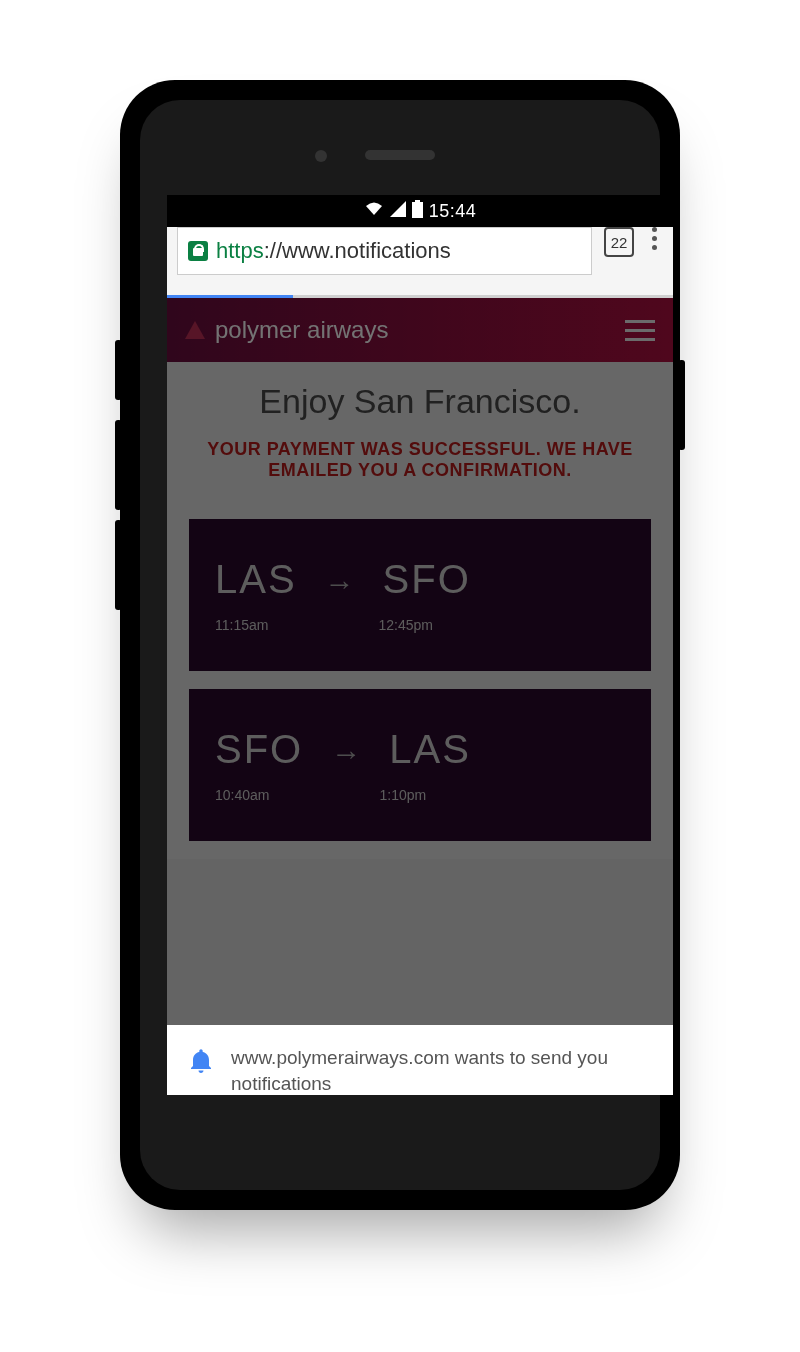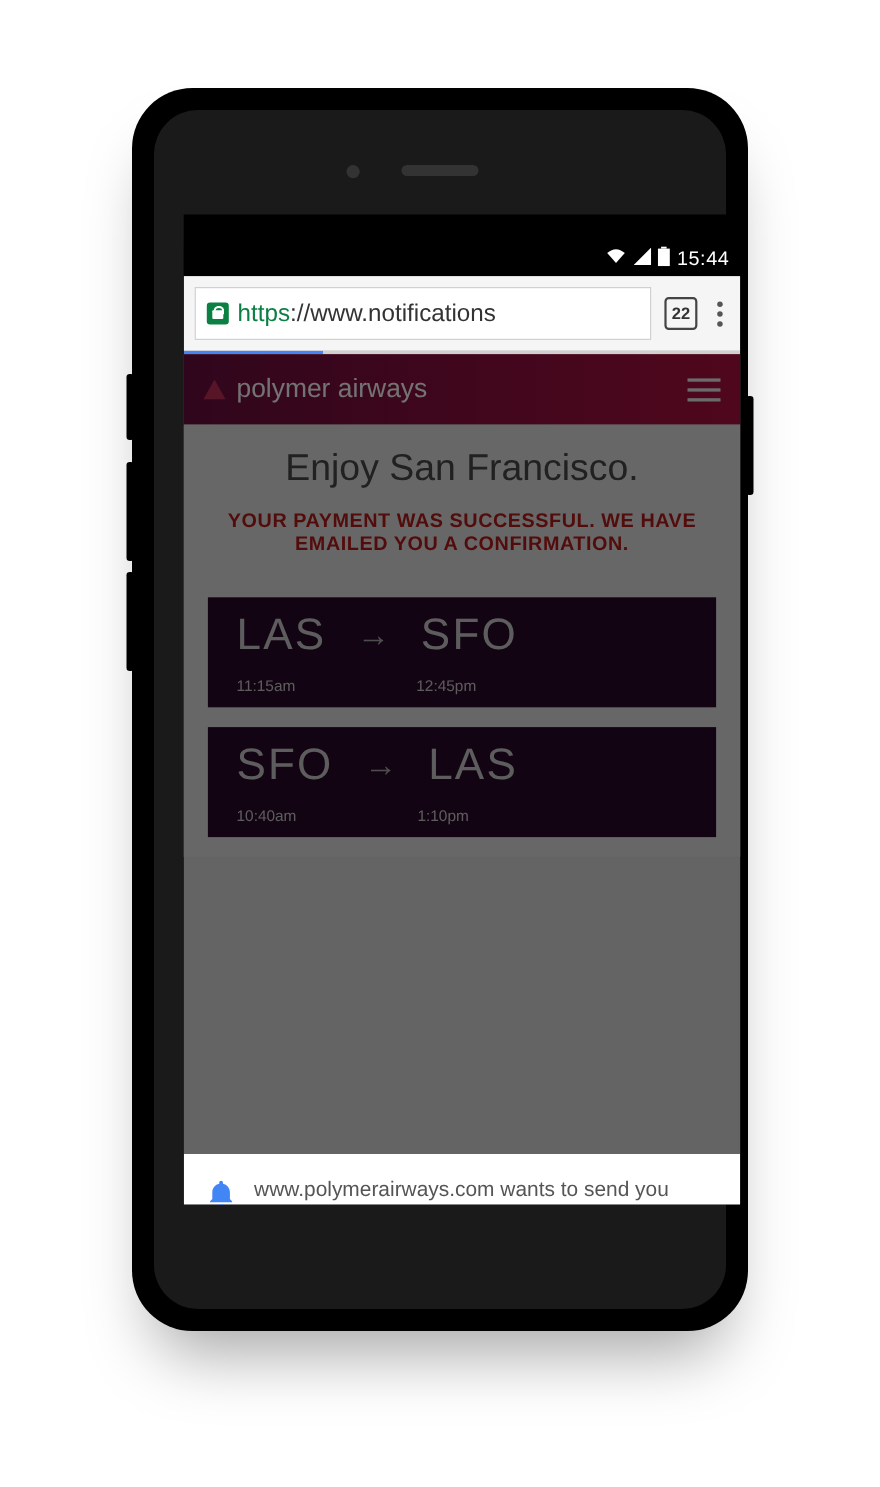--- a/index.html
+++ b/index.html
@@ -26,27 +26,27 @@
   .sb4 { right:-5px; top:280px; width:7px; height:90px; }
 
   .screen {
     position:absolute; left:27px; top:95px; width:506px; height:900px;
     background:#000; overflow:hidden;
   }
 
   
   .statusbar {
     height:32px; background:#000; color:#fff; display:flex;
-    align-items:center; justify-content:flex-end; padding:0 10px; font-size:18px; gap:6px;margin-top:24px;
+    align-items:center; justify-content:center; padding:0 10px; font-size:18px; gap:6px;
   }
   .statusbar .time { font-weight:400; letter-spacing:.5px; }
 
   
   .chromebar {
-    height:68px; background:#f5f5f5; display:flex; align-items:center;
+    height:68px; background:#f5f5f5; display:flex; align-items:flex-start;
     padding:0 10px; gap:12px;
   }
   .omnibox {
     flex:1; height:48px; background:#fff; border:1px solid #ccc;
     display:flex; align-items:center; padding:0 10px; overflow:hidden;
     font-size:22px;
   }
   .lock {
     width:20px; height:20px; background:#0b8043; border-radius:3px;
     margin-right:8px; position:relative; flex-shrink:0;
@@ -57,21 +57,21 @@
   }
   .lock::after{
     content:""; position:absolute; left:6px; top:3px; width:6px; height:6px;
     border:2px solid #fff; border-bottom:none; border-radius:6px 6px 0 0;
   }
   .url-proto { color:#0b8043; }
   .url-rest  { color:#333; white-space:nowrap; }
   .tabbox {
     width:30px; height:30px; border:2px solid #444; border-radius:4px;
     display:flex; align-items:center; justify-content:center;
-    font-size:15px; color:#333; font-weight:700;
+    font-size:15px; color:#333; font-weight:400;
   }
   .kebab { display:flex; flex-direction:column; gap:4px; padding:0 6px; }
   .kebab span { width:5px; height:5px; background:#555; border-radius:50%; }
   .loadbar { height:3px; background:linear-gradient(to right,#4285f4 25%,#d0d0d0 25%); }
 
   
   .page { position:relative; height:calc(100% - 32px - 68px - 3px - 70px); background:#ddd; }
   .page-content { position:absolute; inset:0;border-radius:24px; }
   .dim { position:absolute; inset:0; background:rgba(0,0,0,.55); }
 
@@ -87,21 +87,21 @@
   }
   .burger { display:flex; flex-direction:column; gap:6px; }
   .burger span { width:30px; height:3px; background:#eee; }
 
   .hero { padding:20px 22px; background:#e4e4e4; }
   .hero h1 { color:#4a4a4a; font-weight:300; font-size:34px; text-align:center; margin-bottom:18px; }
   .hero p  { color:#b91c1c; font-weight:700; font-size:18px; text-align:center; letter-spacing:.5px; }
 
   .cards { padding:18px 22px; display:flex; flex-direction:column; gap:18px; background:#e4e4e4; }
   .card {
-    background:#2c0a2e; color:#cfcfcf; padding:12px 26px;
+    background:#2c0a2e; color:#cfcfcf; padding:38px 26px;
   }
   .card-row { display:flex; align-items:center; gap:28px; }
   .code { font-size:40px; font-weight:300; letter-spacing:2px; }
   .arrow { font-size:30px; color:#aaa; }
   .card-sub { display:flex; gap:110px; margin-top:15px; font-size:14px; color:#ccc;}
 
   
   .prompt {
     height:168px; background:#fff; display:flex;
     flex-direction:column; padding:20px 22px 14px; gap:18px;

